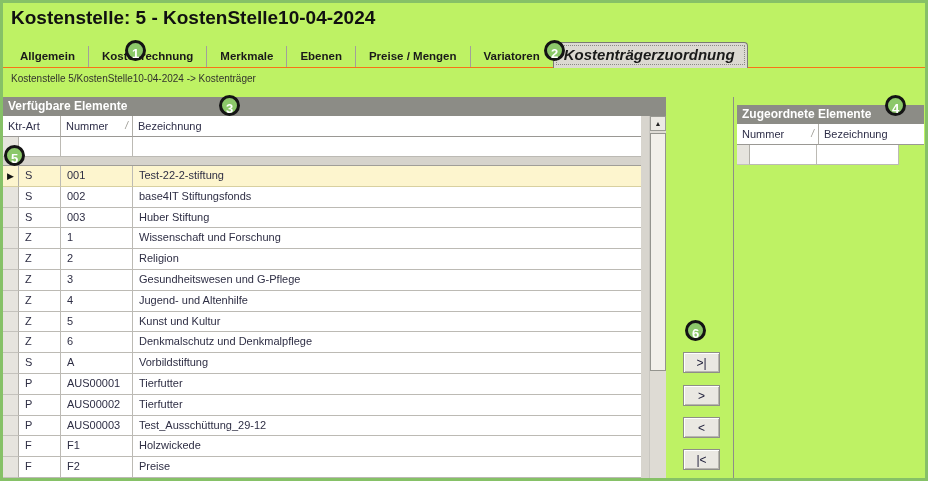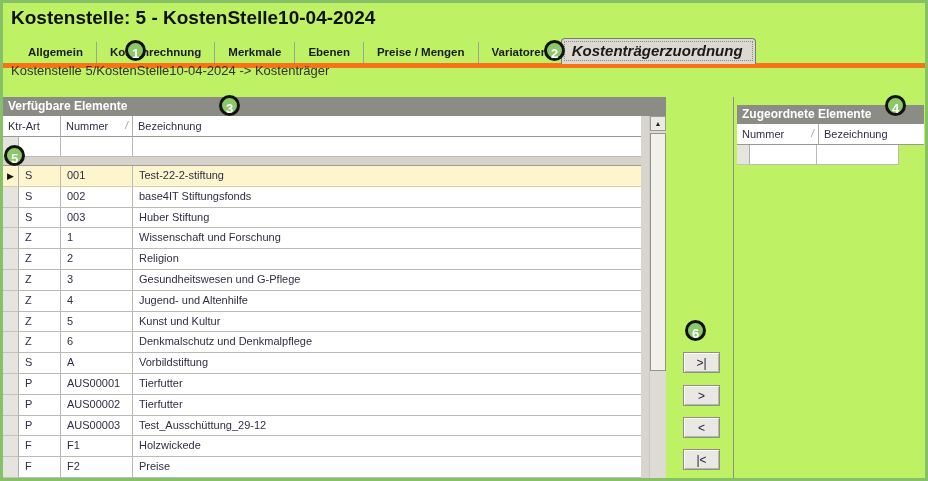--- a/index.html
+++ b/index.html
@@ -1,25 +1,25 @@
 <!DOCTYPE html>
 <html><head>
 <meta charset="utf-8">
 <style>
   html,body{margin:0;padding:0;background:#ffffff;}
   *{box-sizing:border-box;font-family:"Liberation Sans","DejaVu Sans",sans-serif;}
   .app{position:relative;width:928px;height:481px;background:#bef264;border:3px solid #86c167;overflow:hidden;}
 
   
   .title{position:absolute;left:8px;top:4px;font-size:19px;font-weight:bold;color:#111;white-space:nowrap;}
-  .tabstrip{position:absolute;left:0;right:0;top:37px;height:28px;display:flex;align-items:flex-end;padding-left:12px;border-bottom:5px solid #f97316;}
+  .tabstrip{position:absolute;left:0;right:0;top:37px;height:28px;display:flex;align-items:flex-end;padding-left:4px;border-bottom:1px solid #f97316;}
   .tab{height:21px;line-height:21px;padding:0 13px;font-size:11.5px;font-weight:bold;color:#1a1a1a;border-right:1px solid #a2a09a;white-space:nowrap;cursor:default;}
   .tab.last-inactive{border-right:none;}
   .tab.active{height:26px;line-height:24px;font-size:15px;padding:0 12px 0 10px;background:#dcd9d2;border:1px solid #7a7a74;border-bottom:none;border-radius:4px 4px 0 0;margin-bottom:-1px;position:relative;z-index:2;outline:1px dotted #8a8a84;outline-offset:-4px;font-style:italic;}
-  .breadcrumb{position:absolute;left:8px;top:60px;font-size:13px;color:#33332e;white-space:nowrap;}
+  .breadcrumb{position:absolute;left:8px;top:70px;font-size:10px;color:#33332e;white-space:nowrap;}
 
   
   .panel{position:absolute;overflow:hidden;}
   .panel-bar{height:19px;line-height:19px;background:#8c8c86;color:#fff;font-size:12px;font-weight:bold;padding-left:5px;white-space:nowrap;}
   .grid-hrow,.grid-frow,.grid-row{display:flex;background:#fff;}
   .cell{border-right:1px solid #bcbab4;border-bottom:1px solid #bcbab4;font-size:11px;color:#2e2e44;line-height:19px;padding-left:6px;overflow:hidden;white-space:nowrap;background:#fff;}
   .hcell{font-size:11px;color:#2e2e48;line-height:20px;padding-left:5px;border-right:1px solid #b0aea8;border-bottom:1px solid #9a9894;background:#fff;position:relative;white-space:nowrap;}
   .sort{position:absolute;right:4px;top:0;color:#9a9890;font-style:italic;font-size:10px;}
   .ind{background:#e6e4de;border-right:1px solid #b0aea8;border-bottom:1px solid #c4c2bc;text-align:center;padding:0;font-size:9px;line-height:20px;color:#111;}
 

